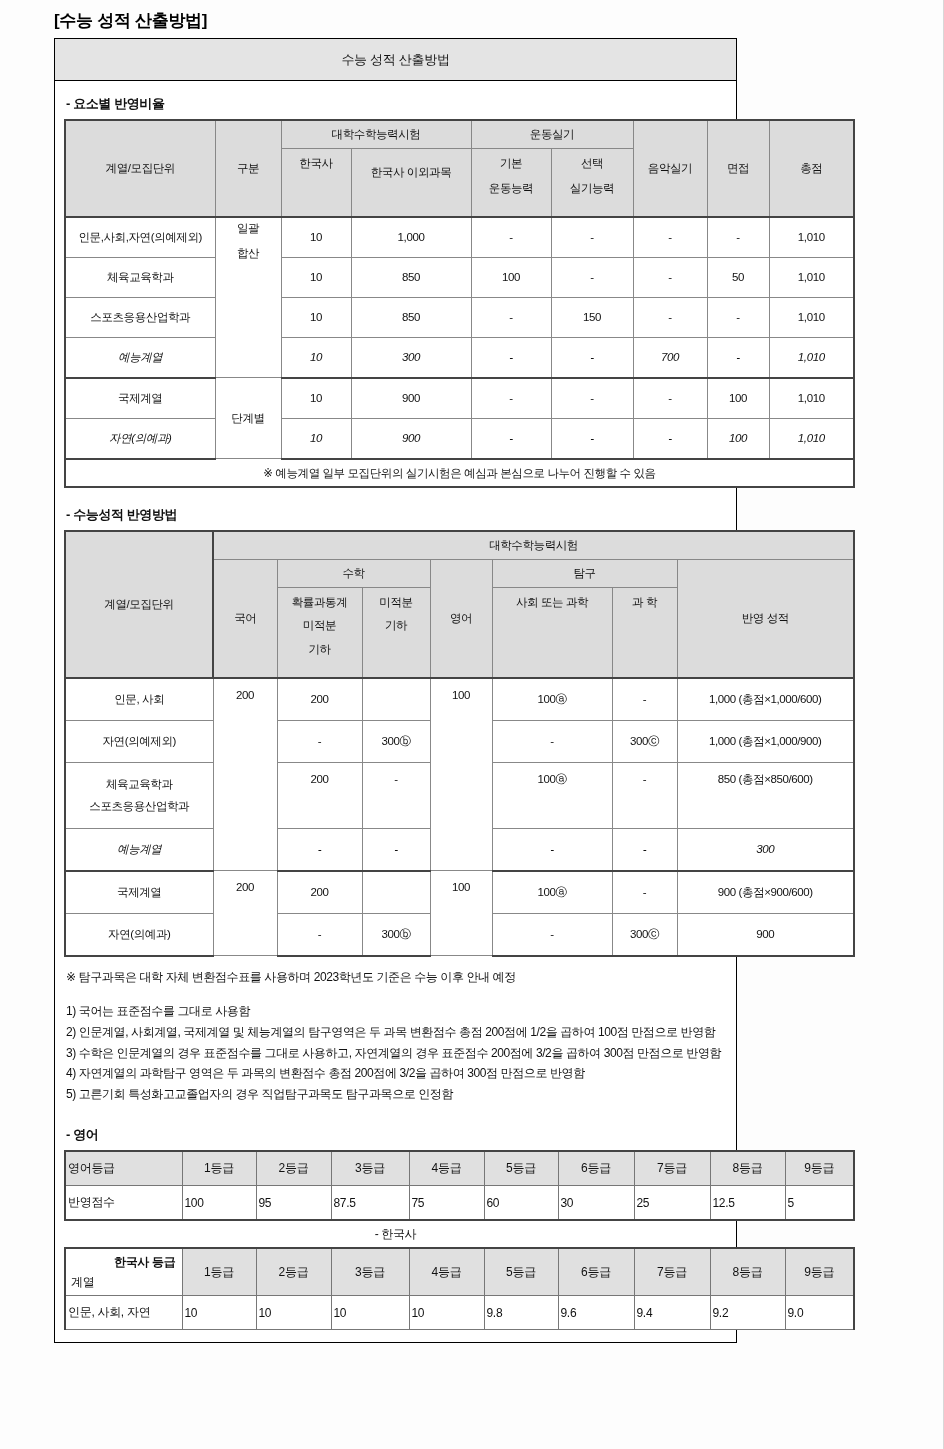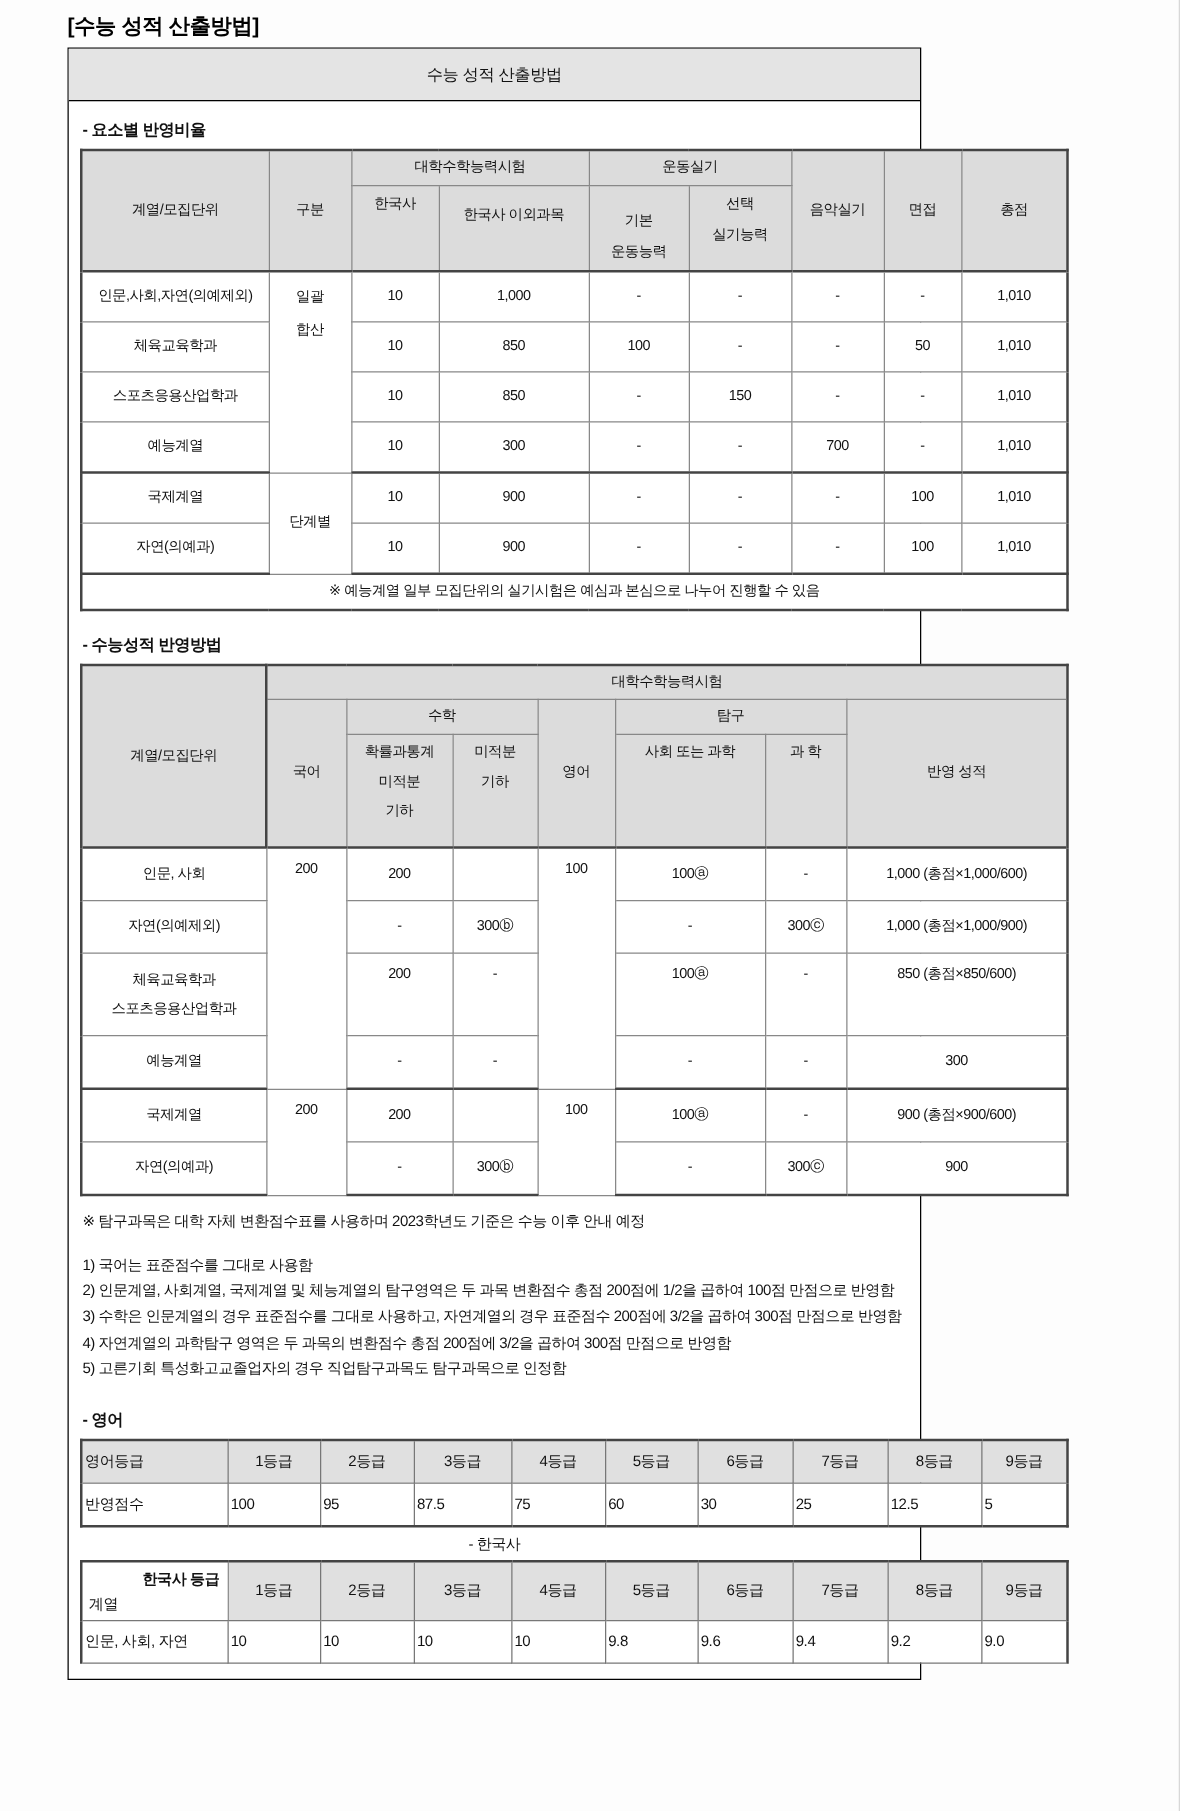--- a/index.html
+++ b/index.html
@@ -85,21 +85,21 @@
     line-height: 1.45;
   }
   table.grid th {
     background: #dcdcdc;
     font-size: 11.5px;
   }
   .outer-t { border-top: 2px solid #444 !important; }
   .outer-b { border-bottom: 2px solid #444 !important; }
   .outer-l { border-left: 2px solid #444 !important; }
   .outer-r { border-right: 2px solid #444 !important; }
-  .grp-b { border-bottom: 2px solid #444 !important; }
+  .grp-b { border-bottom: 2px solid #444 !important; font-style: italic; }
   .grp-t { border-top: 2px solid #444 !important; }
   .hdr-div { border-right: 2px solid #444 !important; }
   .note-row td {
     text-align: left;
     padding: 7px 8px;
     font-size: 11.5px;
     letter-spacing: -0.4px;
   }
   .notes {
     margin: 10px 2px 0 2px;
@@ -196,34 +196,34 @@
             <th rowspan="2" class="outer-t">구분</th>
             <th colspan="2" class="outer-t">대학수학능력시험</th>
             <th colspan="2" class="outer-t">운동실기</th>
             <th rowspan="2" class="outer-t">음악실기</th>
             <th rowspan="2" class="outer-t">면접</th>
             <th rowspan="2" class="outer-t outer-r">총점</th>
           </tr>
           <tr>
             <th style="height:56px;vertical-align:top;padding-top:6px">한국사</th>
             <th style="vertical-align:top;padding-top:15px">한국사 이외과목</th>
-            <th style="vertical-align:top;padding-top:20px">
+            <th style="vertical-align:top;padding-top:6px">
               <span>기본</span><br>
               <span style="display:inline-block;margin-top:9px">운동능력</span>
             </th>
             <th style="vertical-align:top;padding-top:6px">
               <span>선택</span><br>
               <span style="display:inline-block;margin-top:9px">실기능력</span>
             </th>
           </tr>
         </thead>
         <tbody>
           <tr>
             <td class="grp-t outer-l" style="height:29px">인문,사회,자연(의예제외)</td>
-            <td rowspan="4" class="grp-t" style="vertical-align:top;padding-top:12px">
+            <td rowspan="4" class="grp-t" style="vertical-align:top;padding-top:2px">
               <span>일괄</span><br>
               <span style="display:inline-block;margin-top:9px">합산</span>
             </td>
             <td class="grp-t">10</td>
             <td class="grp-t">1,000</td>
             <td class="grp-t">-</td>
             <td class="grp-t">-</td>
             <td class="grp-t">-</td>
             <td class="grp-t">-</td>
             <td class="grp-t outer-r">1,010</td>

